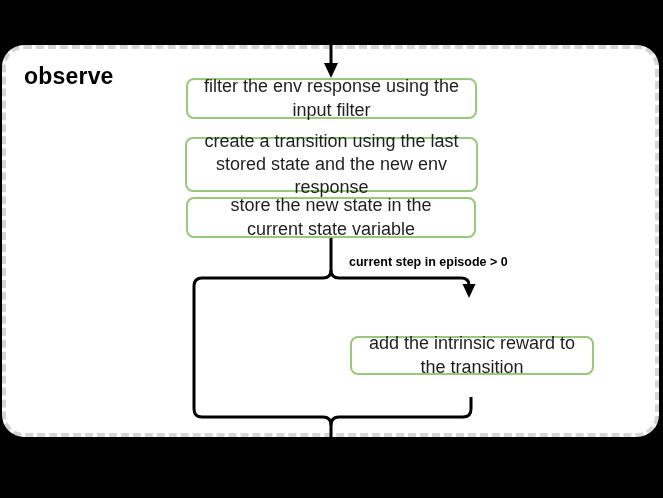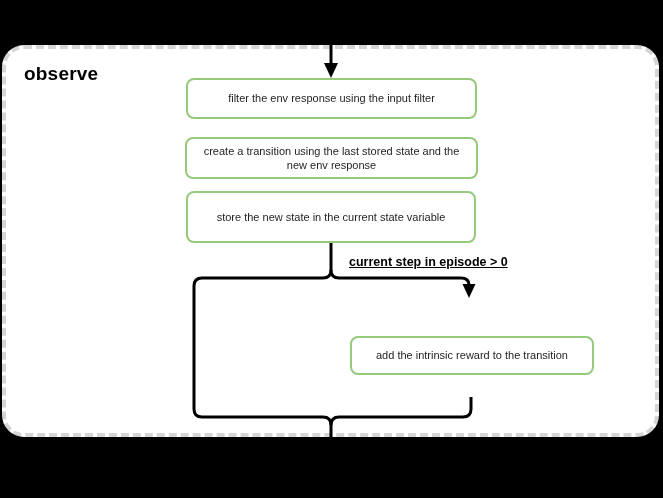--- a/index.html
+++ b/index.html
@@ -22,50 +22,49 @@
   .group{
     position:absolute;
     left:2px;top:45px;width:657px;height:392px;
     background:var(--group-fill);
     border:4px dashed var(--group-border);
     border-radius:22px;
   }
   .group-title{
     position:absolute;
     left:24px;top:63px;
-    font-size:19px;font-weight:bold;color:#000;
+    font-size:23px;font-weight:bold;color:#000;
     letter-spacing:0.2px;
   }
   svg.connectors{
     position:absolute;left:0;top:0;width:663px;height:498px;
     pointer-events:none;
   }
   svg.connectors path{fill:none;stroke:var(--connector);stroke-width:3px;}
   svg.connectors polygon{fill:var(--connector);stroke:none;}
   .node{
     position:absolute;
     background:#ffffff;
     border:2px solid var(--node-border);
     border-radius:8px;
     display:flex;align-items:center;justify-content:center;
     text-align:center;
-    font-size:11px;line-height:1.28;color:var(--text);
+    font-size:18px;line-height:1.28;color:var(--text);
     padding:3px 12px;
   }
   .n0{left:186px;top:78px;width:291px;height:41px;}
-  .n1{left:185px;top:137px;width:293px;height:42px;}
-  .n2{left:186px;top:191px;width:290px;height:52px;}
+  .n1{left:185px;top:137px;width:293px;height:55px;}
+  .n2{left:186px;top:197px;width:290px;height:41px;}
   .n3{left:350px;top:299px;width:244px;height:39px;margin-top:37px;}
   .n4{left:350px;top:358px;width:244px;height:40px;}
   .edge-label{
     position:absolute;
     left:349px;top:255px;
     font-size:12.5px;font-weight:bold;color:#000;
     white-space:nowrap;
-    text-decoration:underline;
   }
 </style>
 </head>
 <body>
 
 <div class="stage">
 
   <div class="group"></div>
 
   <div class="group-title">observe</div>

